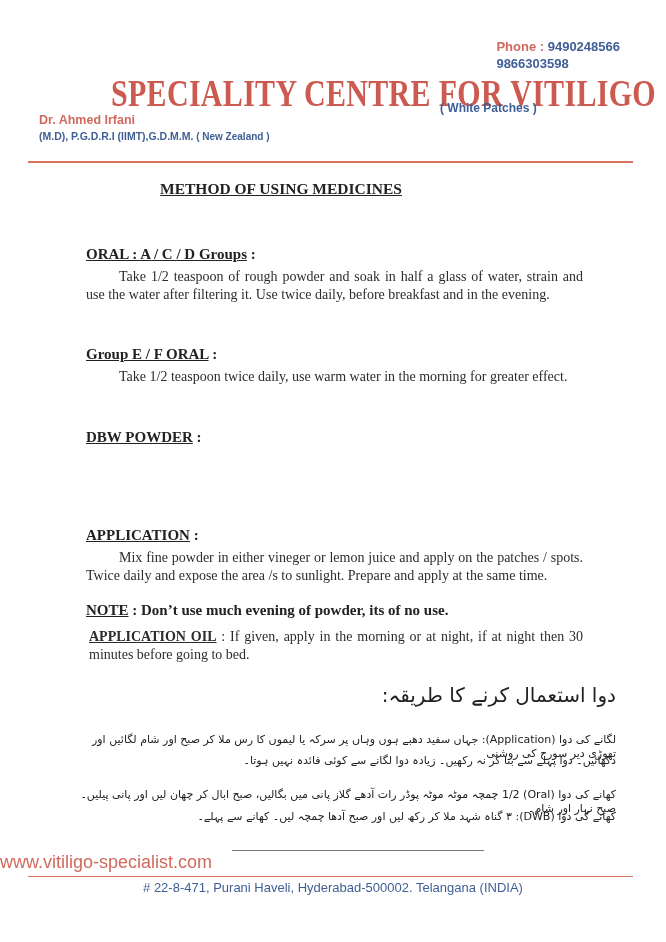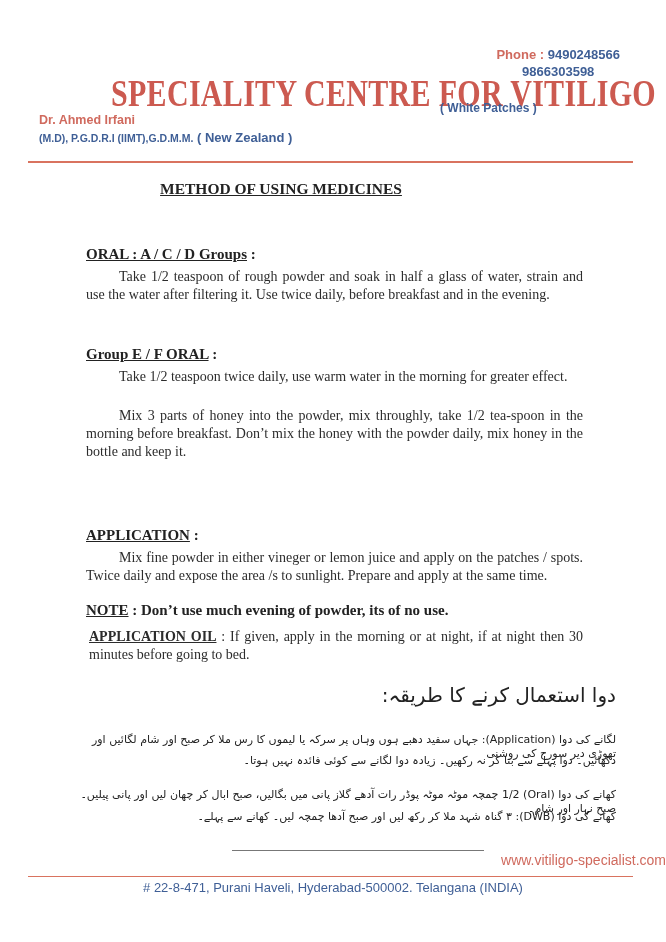--- a/index.html
+++ b/index.html
@@ -1,29 +1,29 @@
 <!DOCTYPE html>
 <html><head>
 <meta charset="utf-8">
 <style>
   * { margin: 0; padding: 0; box-sizing: border-box; }
   html, body { width: 666px; height: 942px; background: #ffffff; overflow: hidden; }
   body { position: relative; font-family: "Liberation Serif", serif; color: #2a2a2a; }
 
-  .phone { position: absolute; top: 38px; right: 46px; font-family: "Liberation Sans", sans-serif; font-weight: bold; font-size: 13px; line-height: 17px; text-align: center; margin-top: 8px; }
+  .phone { position: absolute; top: 38px; right: 46px; font-family: "Liberation Sans", sans-serif; font-weight: bold; font-size: 13px; line-height: 17px; text-align: left; }
   .phone .lbl { color: #d06a5e; }
   .phone .num { color: #3f5f96; }
   .phone .row2 { display: block; color: #3f5f96; }
 
   .title { position: absolute; top: 72px; left: 111px; width: 440px; font-family: "Liberation Serif", serif; font-weight: bold; font-size: 30px; letter-spacing: 0.3px; color: #cc5a50; transform: scaleY(1.25); transform-origin: left top; white-space: nowrap; }
   .subtitle { position: absolute; top: 101px; left: 440px; font-family: "Liberation Sans", sans-serif; font-weight: bold; font-size: 12px; color: #3f5f96; }
 
   .doctor { position: absolute; top: 113px; left: 39px; font-family: "Liberation Sans", sans-serif; font-weight: bold; font-size: 12.5px; color: #d06a5e; text-align: right; }
   .quals { position: absolute; top: 130px; left: 39px; font-family: "Liberation Sans", sans-serif; font-weight: bold; font-size: 10.5px; color: #3f5f96; }
-  .quals .nz { font-size: 13px; }
+  .quals .nz { font-size: 10px; }
 
   .rule-top { position: absolute; top: 161px; left: 28px; width: 605px; height: 2px; background: #d9735f; }
 
   .doc-title { position: absolute; top: 180px; left: 0; width: 562px; text-align: center; font-weight: bold; font-size: 15.5px; color: #222; }
   .doc-title span { text-decoration: underline; }
 
   .section { position: absolute; left: 86px; width: 497px; }
   .head { font-weight: bold; font-size: 15px; color: #222; margin-top: 27px; }
   .head u { text-decoration: underline; }
   .para { font-size: 14px; line-height: 18px; text-align: justify; color: #2c2c2c; margin-top: 5px; }
@@ -38,21 +38,21 @@
   .urdu-title { top: 683px; font-size: 20px; }
   .urdu-line { font-size: 11px; line-height: 14px; }
   .u1 { top: 733px; }
   .u2 { top: 754px; }
   .u3 { top: 788px; }
   .u4 { top: 810px; }
   .urdu-rule { position: absolute; top: 850px; left: 232px; width: 252px; height: 1px; background: #777; }
 
   .rule-bottom { position: absolute; top: 876px; left: 28px; width: 605px; height: 1px; background: #d9735f; }
   .address { position: absolute; top: 880px; left: 0; width: 666px; text-align: center; font-family: "Liberation Sans", sans-serif; font-size: 13px; color: #3f5f96; }
-  .website { position: absolute; top: 852px; left: 0; width: 666px; text-align: right; font-family: "Liberation Sans", sans-serif; font-size: 14px; color: #d06a5e; }
+  .website { position: absolute; top: 852px; left: 0; width: 666px; text-align: left; font-family: "Liberation Sans", sans-serif; font-size: 18px; color: #d06a5e; }
 </style>
 </head>
 <body>
 
 <div class="phone">
   <span class="lbl">Phone : </span><span class="num">9490248566</span>
   <span class="row2">9866303598</span>
 </div>
 
 <div class="title">SPECIALITY CENTRE FOR VITILIGO</div>
@@ -73,21 +73,21 @@
   <div class="head"><u>ORAL : A / C / D  Groups</u><span> :</span></div>
   <div class="para indent">Take 1/2 teaspoon of rough powder and soak in half a glass of water, strain and use the water after filtering it. Use twice daily, before breakfast and in the evening.</div>
 </div>
 
 <div class="section" style="top:319px;">
   <div class="head"><u>Group  E / F  ORAL</u><span> :</span></div>
   <div class="para indent">Take 1/2 teaspoon twice daily, use warm water in the morning for greater effect.</div>
 </div>
 
 <div class="section" style="top:402px;">
-  <div class="para indent">Mix 3 parts of honey into the powder, mix throughly, take 1/2 tea-spoon in the morning before breakfast. Don’t mix the honey with the powder daily, mix honey in the bottle and keep it.</div>
+  <div class="head"><u>DBW POWDER</u><span> :</span></div>
 </div>
 
 <div class="section" style="top:500px;">
   <div class="head"><u>APPLICATION</u><span> :</span></div>
   <div class="para indent">Mix fine powder in either vineger or lemon juice and apply on the patches / spots. Twice daily and expose the area /s to sunlight. Prepare and apply at the same time.</div>
 </div>
 
 <div class="note">
   <u>NOTE</u><span>  : Don’t use much evening of powder, its of no use.</span>
 </div>

